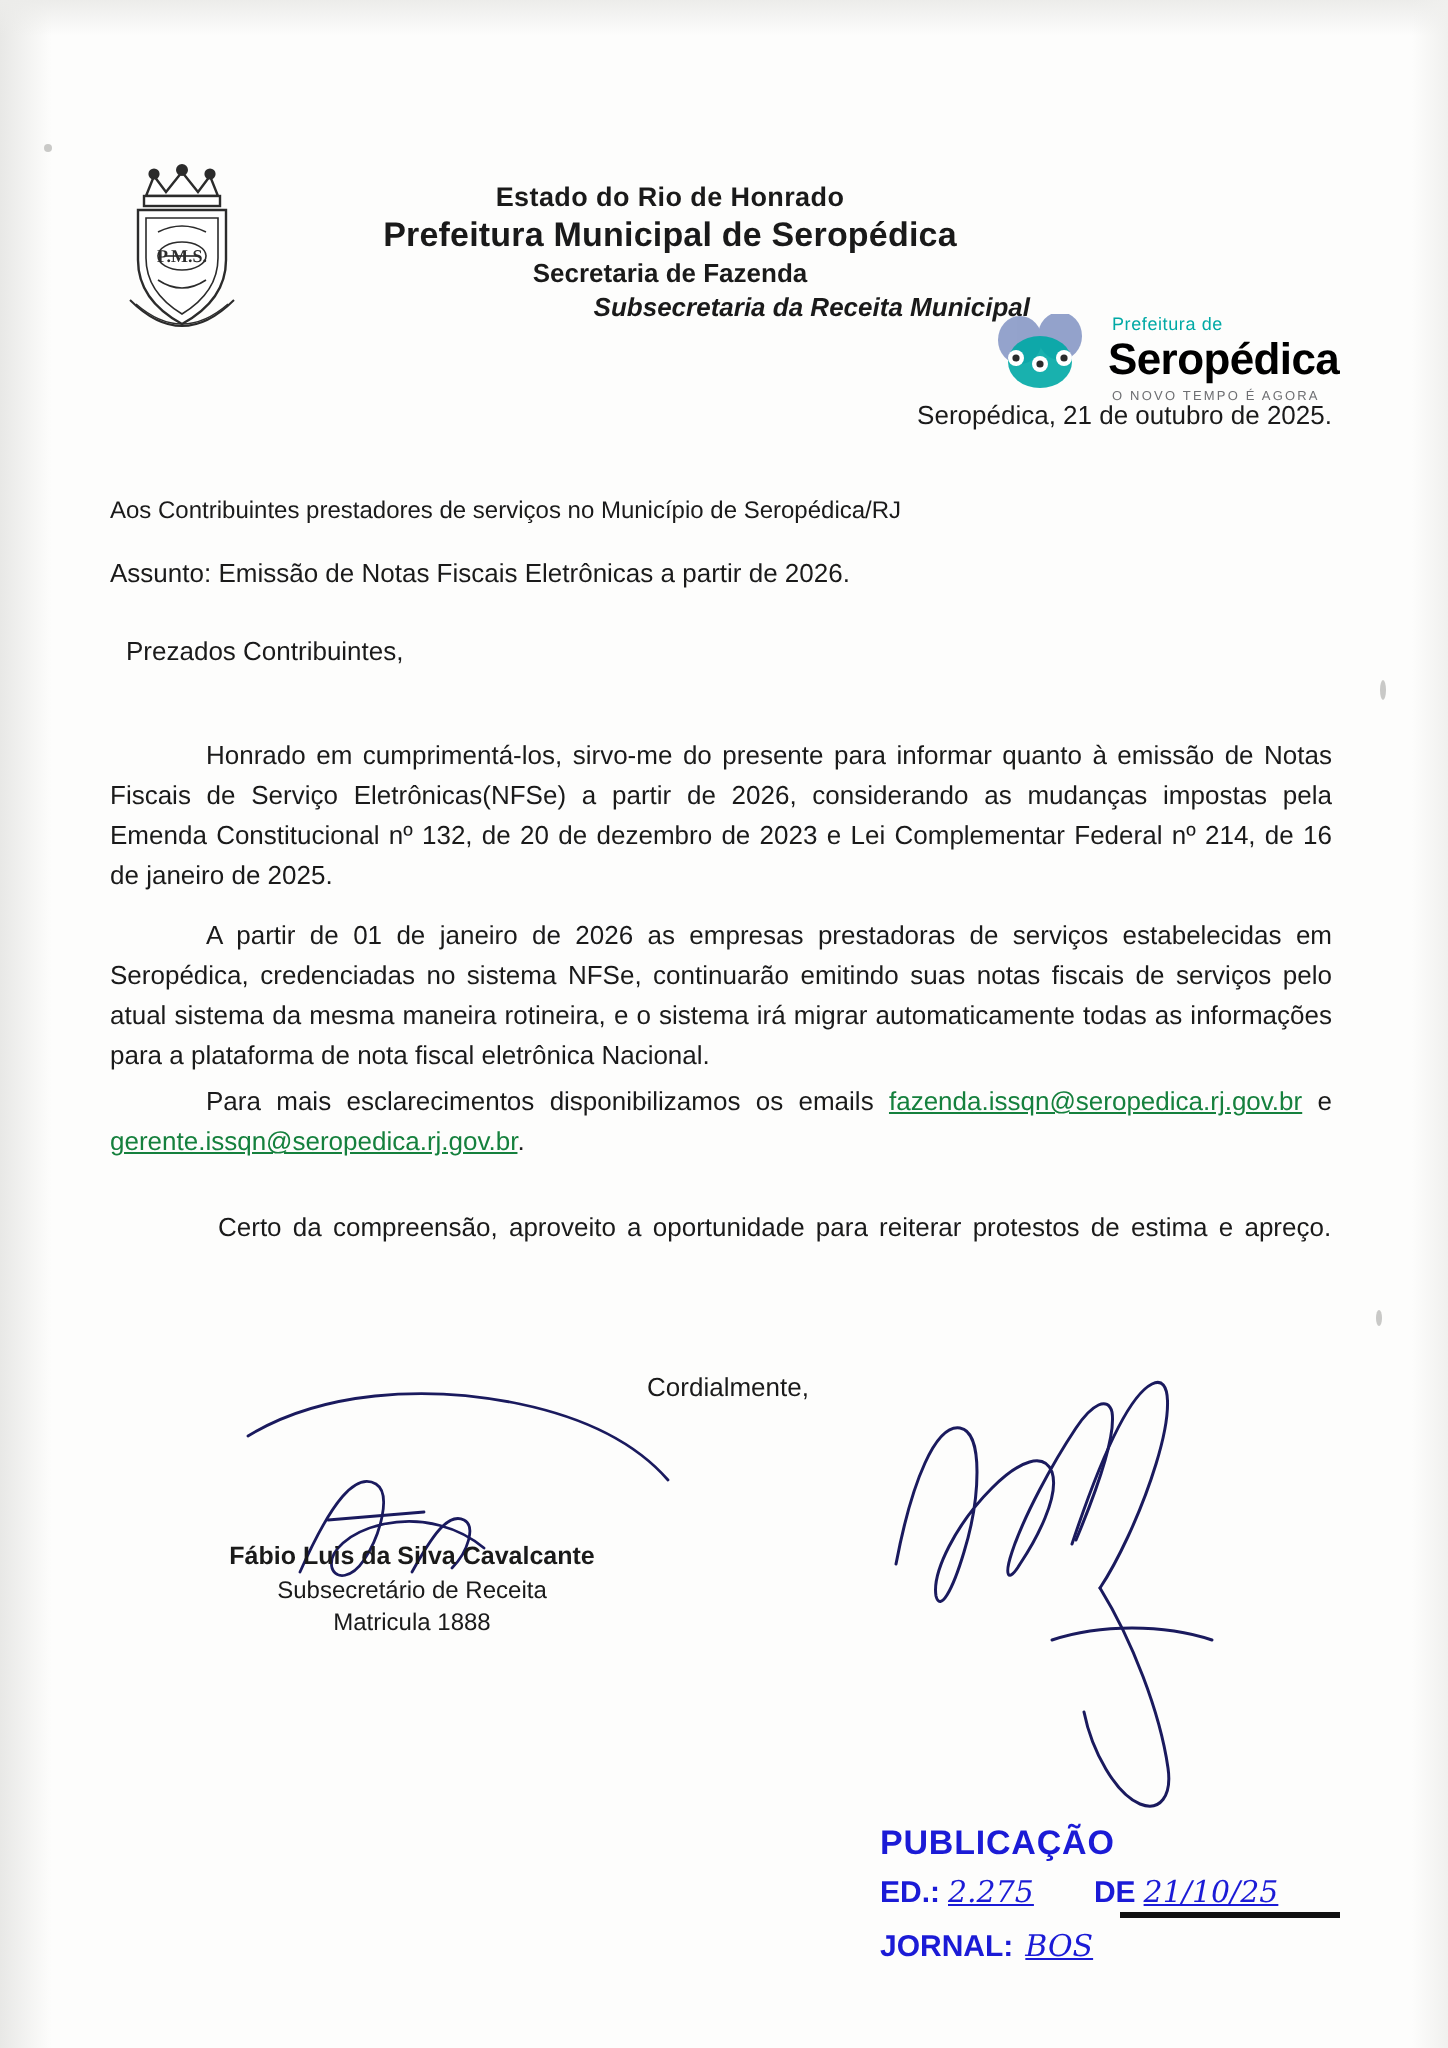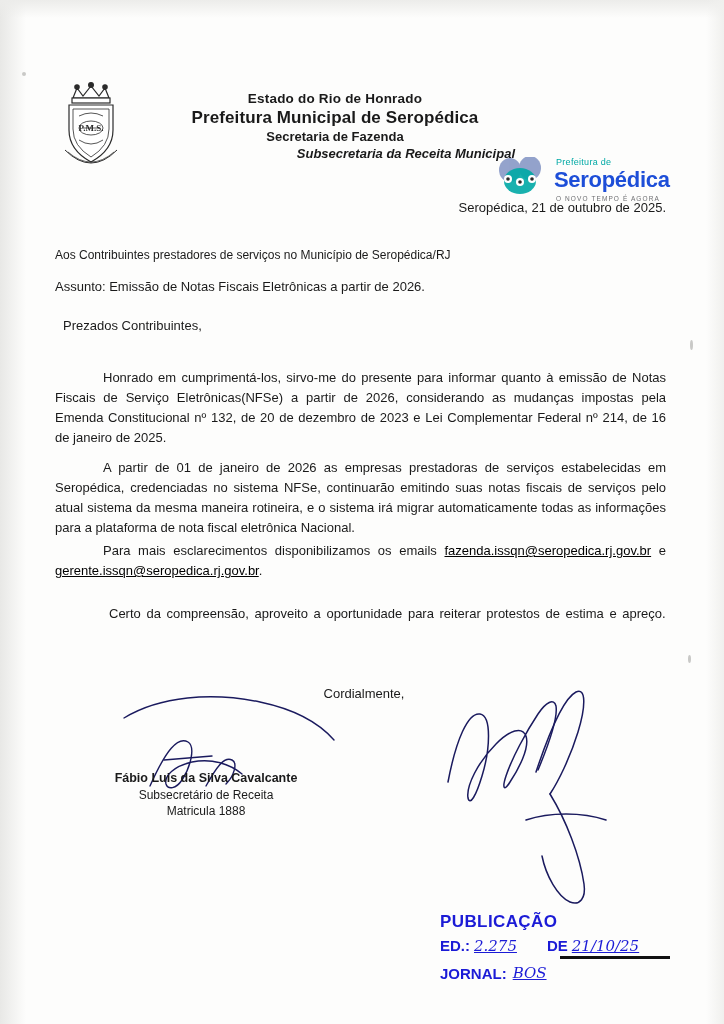--- a/index.html
+++ b/index.html
@@ -104,21 +104,21 @@
     left: 62px; top: 2px;
     font-size: 9px;
     color: #00a9a5;
     letter-spacing: 0.3px;
   }
   .logo .logo-name {
     position: absolute;
     left: 60px; top: 12px;
     font-size: 22px;
     font-weight: bold;
-    color: #1d4ed8;
+    color: #000000;
     letter-spacing: -0.3px;
   }
   .logo .logo-tag {
     position: absolute;
     left: 62px; top: 40px;
     font-size: 6.5px;
     color: #6d6e71;
     letter-spacing: 1.1px;
   }
 
@@ -163,21 +163,21 @@
     text-align: justify;
     text-indent: 48px;
   }
   .p1 { top: 368px; }
   .p2 { top: 458px; }
   .p3 { top: 541px; }
   .p4 { top: 604px; text-indent: 54px; word-spacing: 2px; }
 
   .email-link {
     text-decoration: underline;
-    color: #000000;
+    color: #15803d;
   }
 
   .cordially {
     position: absolute;
     left: 55px;
     right: 55px;
     top: 686px;
     font-size: 13px;
     text-align: center;
     padding-left: 4px;

